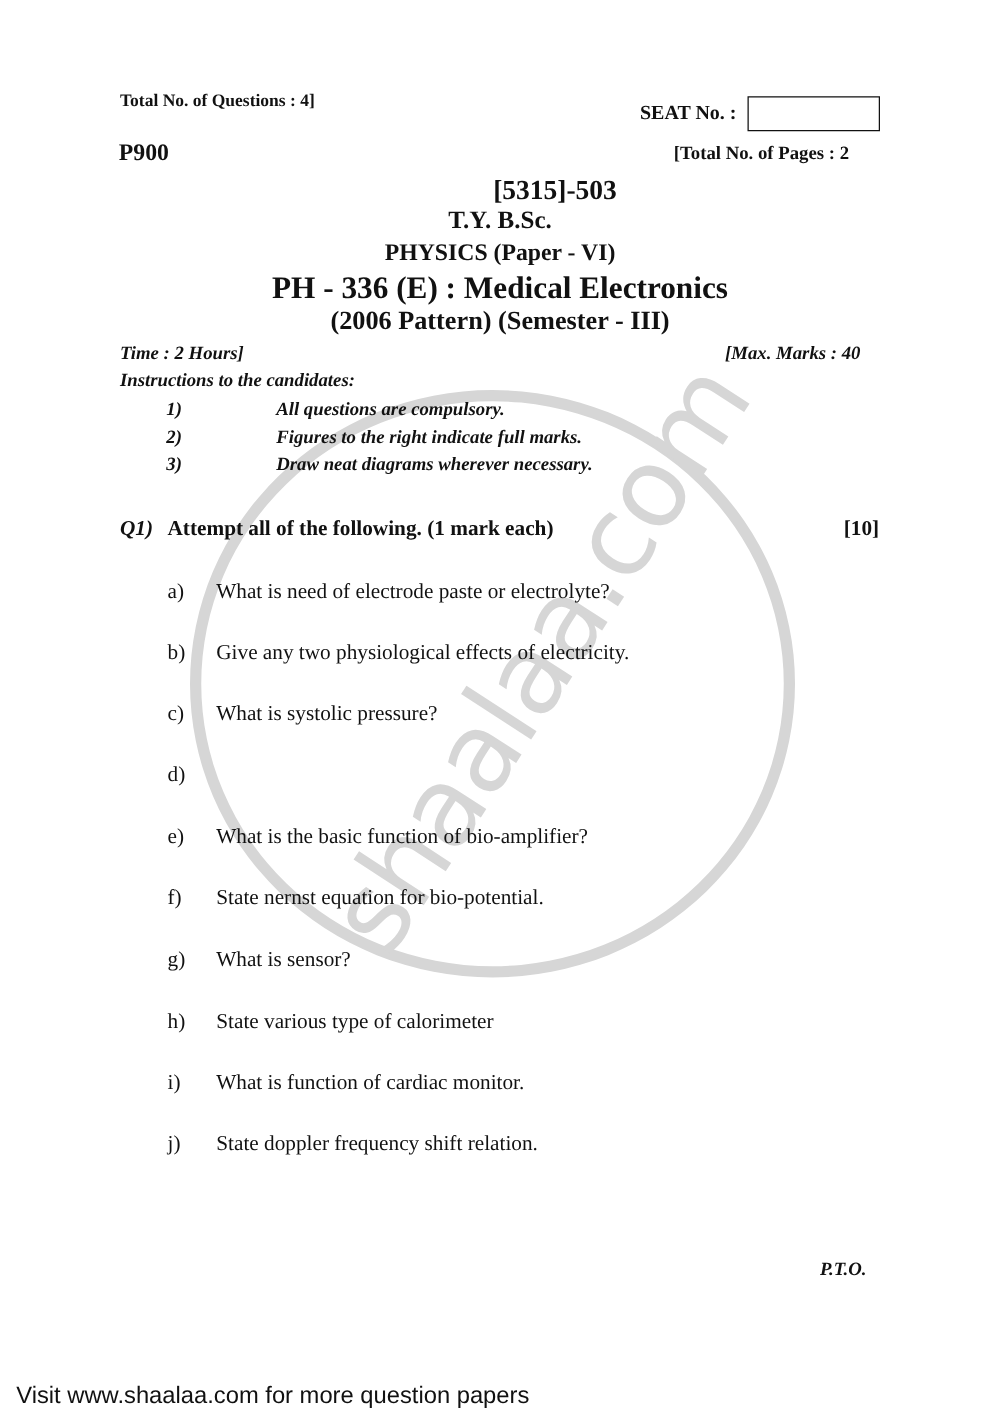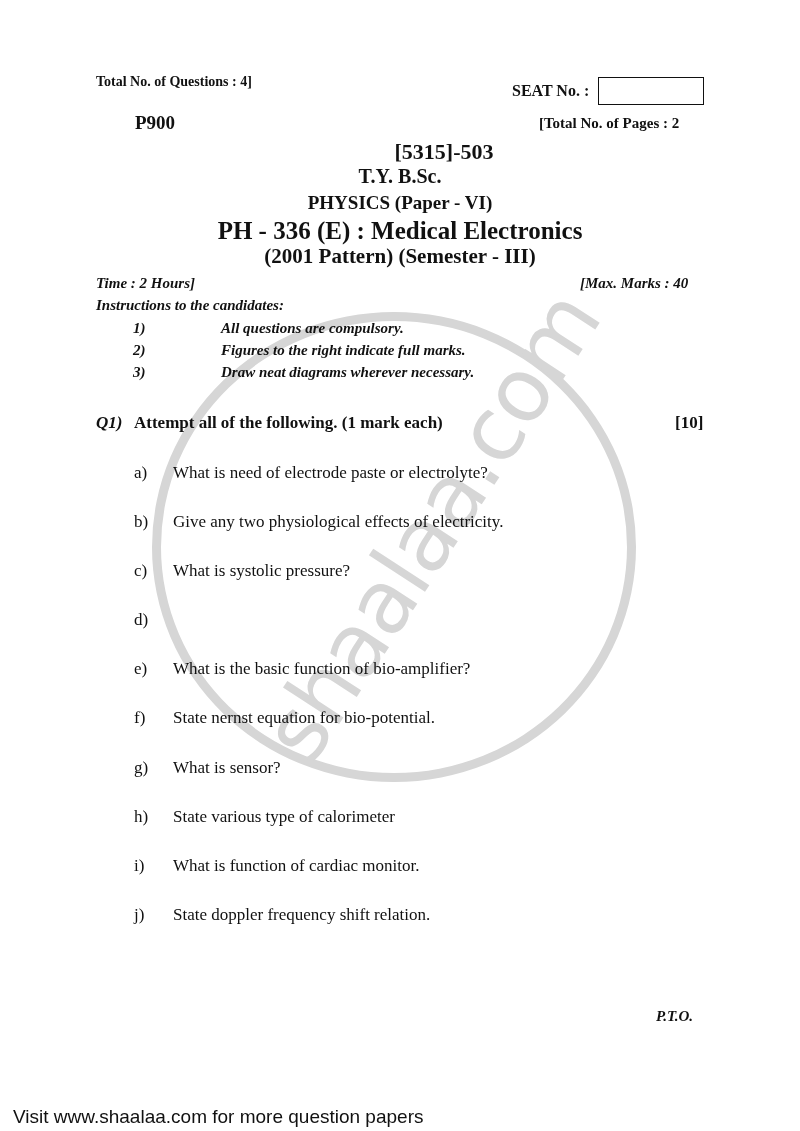--- a/index.html
+++ b/index.html
@@ -42,28 +42,28 @@
 <body>
 
 <div class="wm-ring"></div>
 <div class="wm-text">shaalaa.com</div>
 
 <div class="content">
 
   <div class="abs bold" style="left:96px; top:74px; font-size:14px;">Total No. of Questions : 4]</div>
   <div class="abs bold" style="left:512px; top:82px; font-size:16px;">SEAT No. :</div>
   <div class="seat-box"></div>
-  <div class="abs bold" style="left:95px; top:112px; font-size:19px;margin-left:40px;">P900</div>
+  <div class="abs bold" style="left:95px; top:112px; font-size:19px;">P900</div>
   <div class="abs bold" style="left:539px; top:115px; font-size:15px;">[Total No. of Pages : 2</div>
 
   <div class="abs bold center" style="top:139px; font-size:22px;margin-left:44px;">[5315]-503</div>
   <div class="abs bold center" style="top:165px; font-size:20px;">T.Y. B.Sc.</div>
   <div class="abs bold center" style="top:192px; font-size:19px;">PHYSICS (Paper - VI)</div>
   <div class="abs bold center" style="top:217px; font-size:25px;">PH - 336 (E) : Medical Electronics</div>
-  <div class="abs bold center" style="top:244px; font-size:21px;">(2001 Pattern) (Semester - III)</div>
+  <div class="abs bold center" style="top:244px; font-size:21px;">(2006 Pattern) (Semester - III)</div>
 
   <div class="abs bold italic" style="left:96px; top:275px; font-size:15px;">Time : 2 Hours]</div>
   <div class="abs bold italic" style="left:580px; top:275px; font-size:15px;">[Max. Marks : 40</div>
 
   <div class="abs bold italic" style="left:96px; top:297px; font-size:15px;">Instructions to the candidates:</div>
   <div class="q-row" style="top:320px;">
     <span class="instr-num">1)</span>
     <span class="instr-text">All questions are compulsory.</span>
   </div>
   <div class="q-row" style="top:342px;">

